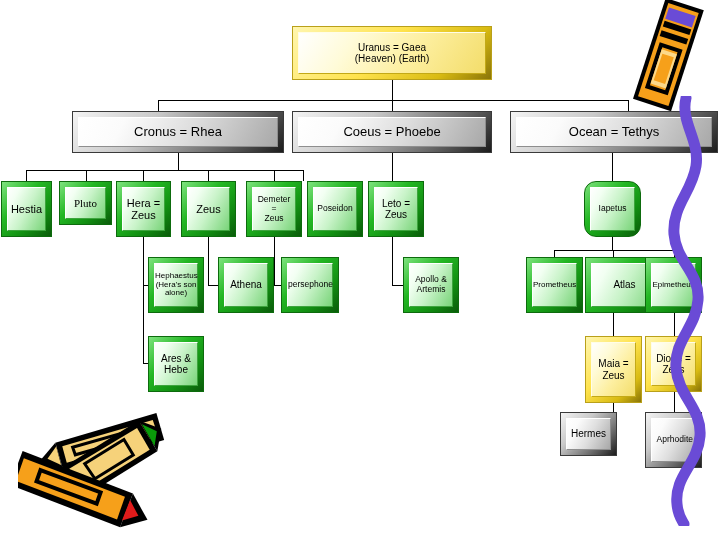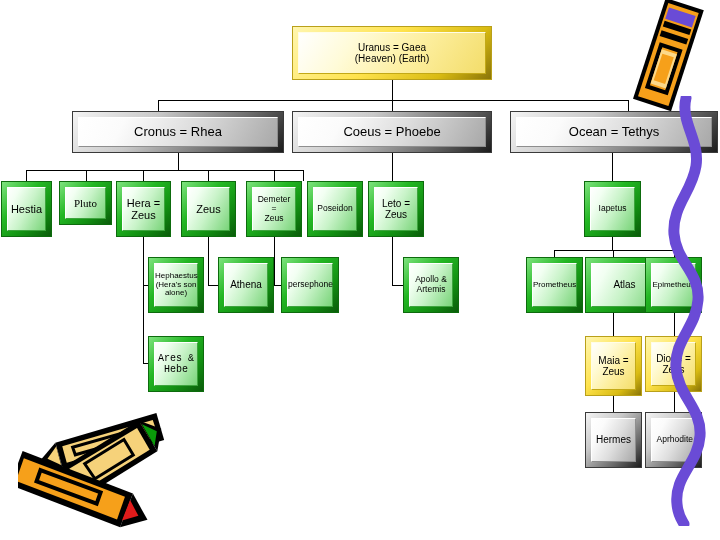--- a/index.html
+++ b/index.html
@@ -221,21 +221,21 @@
     <div class="inner"><span class="lbl">Demeter =
 Zeus</span></div>
   </div>
   <div class="node n-outer fs-xs" style="left:307px;top:181px;width:56px;height:56px;">
     <div class="inner"><span class="lbl">Poseidon</span></div>
   </div>
   <div class="node n-outer fs-sm" style="left:368px;top:181px;width:56px;height:56px;">
     <div class="inner"><span class="lbl">Leto =
 Zeus</span></div>
   </div>
-  <div class="node n-outer fs-xs" style="left:584px;top:181px;width:57px;height:56px;">
+  <div class="node n-outer fs-xs" style="left:584px;top:181px;width:57px;height:56px;border-radius:12px;">
     <div class="inner"><span class="lbl">Iapetus</span></div>
   </div>
 
   <div class="node n-outer fs-xxs" style="left:148px;top:257px;width:56px;height:56px;">
     <div class="inner"><span class="lbl">Hephaestus
 (Hera's son
 alone)</span></div>
   </div>
   <div class="node n-outer fs-sm" style="left:218px;top:257px;width:56px;height:56px;">
     <div class="inner"><span class="lbl">Athena</span></div>
@@ -250,33 +250,33 @@
   <div class="node n-outer fs-xxs" style="left:526px;top:257px;width:57px;height:56px;">
     <div class="inner"><span class="lbl">Prometheus</span></div>
   </div>
   <div class="node n-outer fs-sm" style="left:585px;top:257px;width:79px;height:56px;">
     <div class="inner"><span class="lbl">Atlas</span></div>
   </div>
   <div class="node n-outer fs-xxs" style="left:645px;top:257px;width:57px;height:56px;">
     <div class="inner"><span class="lbl">Epimetheus</span></div>
   </div>
 
-  <div class="node n-outer fs-sm" style="left:148px;top:336px;width:56px;height:56px;font-family:Liberation Mono, monospace;">
+  <div class="node n-outer fs-sm" style="left:148px;top:336px;width:56px;height:56px;">
     <div class="inner"><span class="lbl">Ares &amp;
 Hebe</span></div>
   </div>
-  <div class="node y-outer fs-sm" style="left:585px;top:336px;width:57px;height:60px;">
+  <div class="node y-outer fs-sm" style="left:585px;top:336px;width:57px;height:67px;">
     <div class="inner"><span class="lbl">Maia =
 Zeus</span></div>
   </div>
   <div class="node y-outer fs-sm" style="left:645px;top:336px;width:57px;height:56px;">
     <div class="inner"><span class="lbl">Dione =
 Zeus</span></div>
   </div>
 
-  <div class="node g-outer fs-sm" style="left:585px;top:412px;width:57px;height:56px;">
+  <div class="node g-outer fs-sm" style="left:560px;top:412px;width:57px;height:44px;">
     <div class="inner"><span class="lbl">Hermes</span></div>
   </div>
   <div class="node g-outer fs-xs" style="left:645px;top:412px;width:57px;height:56px;text-align:right;">
     <div class="inner"><span class="lbl">Aprhodite</span></div>
   </div>
 
 </div>
 
 </body></html>

